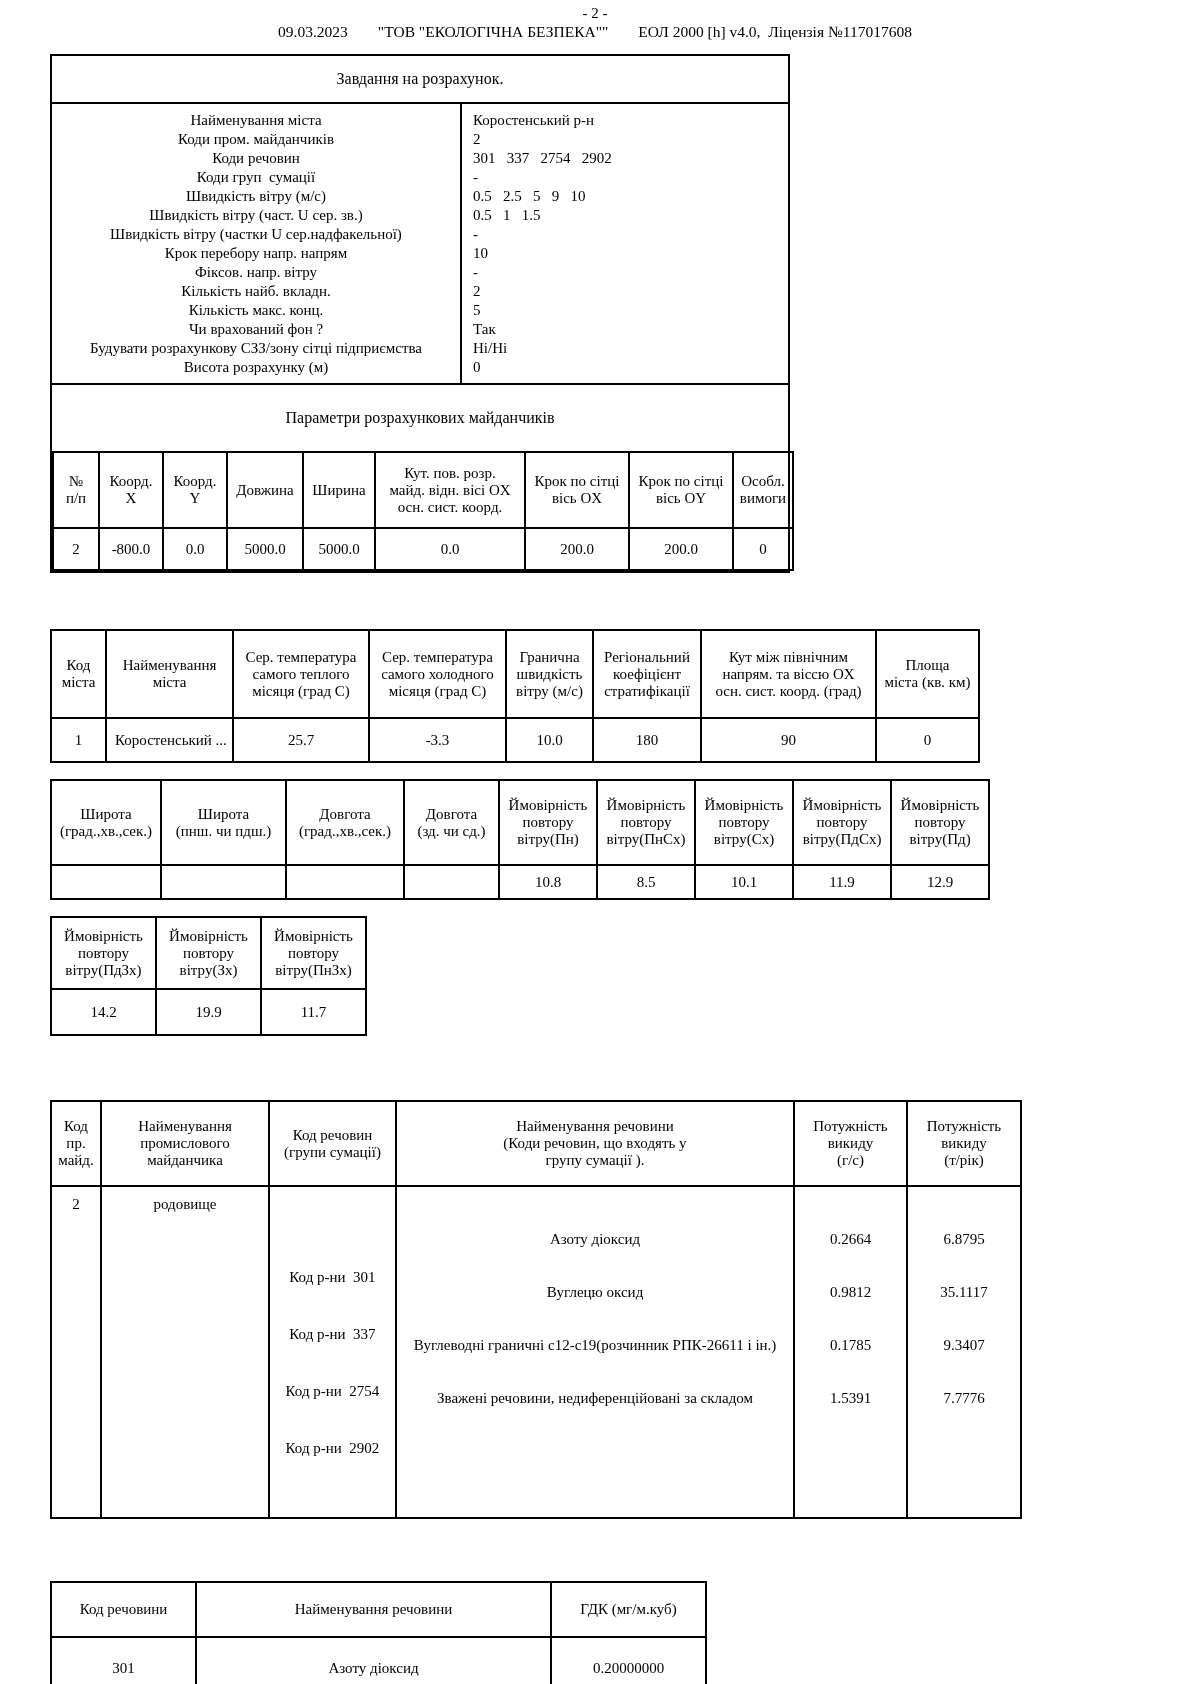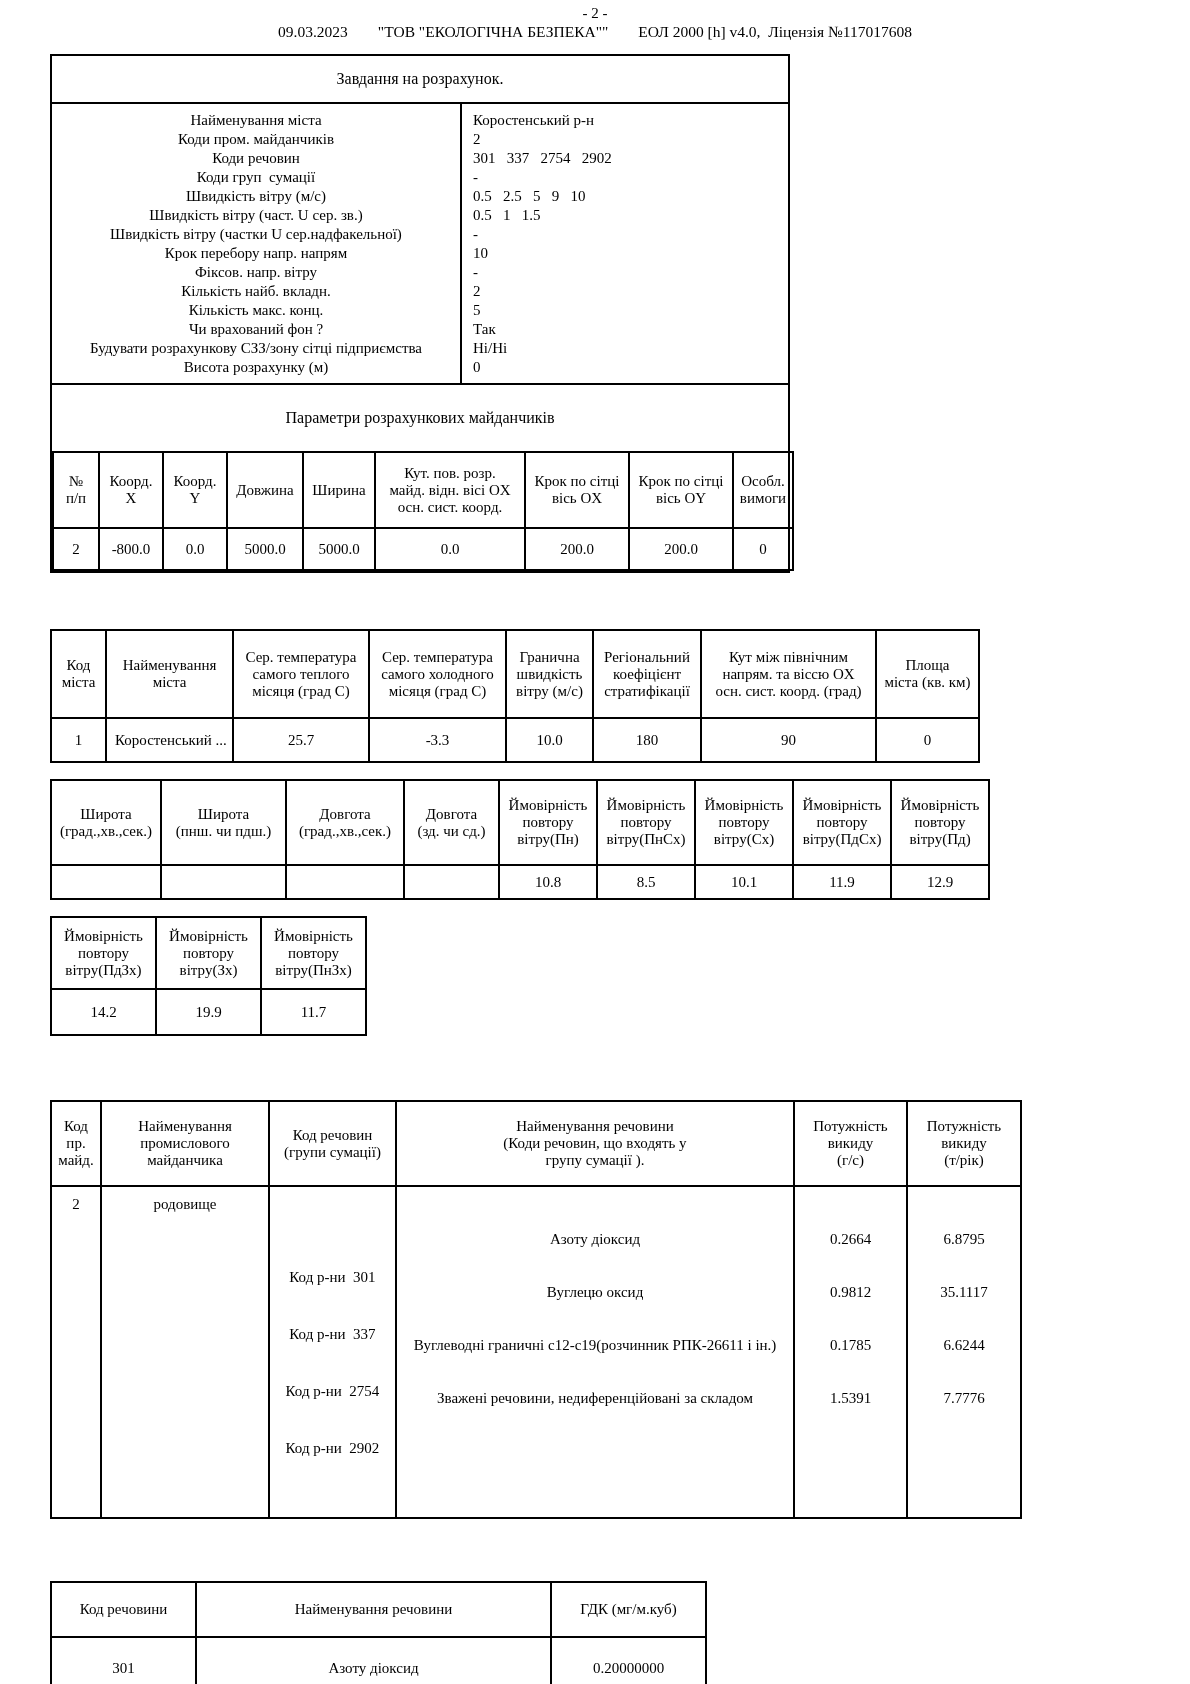--- a/index.html
+++ b/index.html
@@ -357,21 +357,21 @@
       </td>
       <td class="lines">
         <div>0.2664</div>
         <div>0.9812</div>
         <div>0.1785</div>
         <div>1.5391</div>
       </td>
       <td class="lines">
         <div>6.8795</div>
         <div>35.1117</div>
-        <div>6.6244</div>
+        <div>9.3407</div>
         <div>7.7776</div>
       </td>
     </tr>
   </tbody>
     </table>
 
   <table class="gdk-table">
     <colgroup>
         <col style="width:145px">
         <col style="width:355px">

